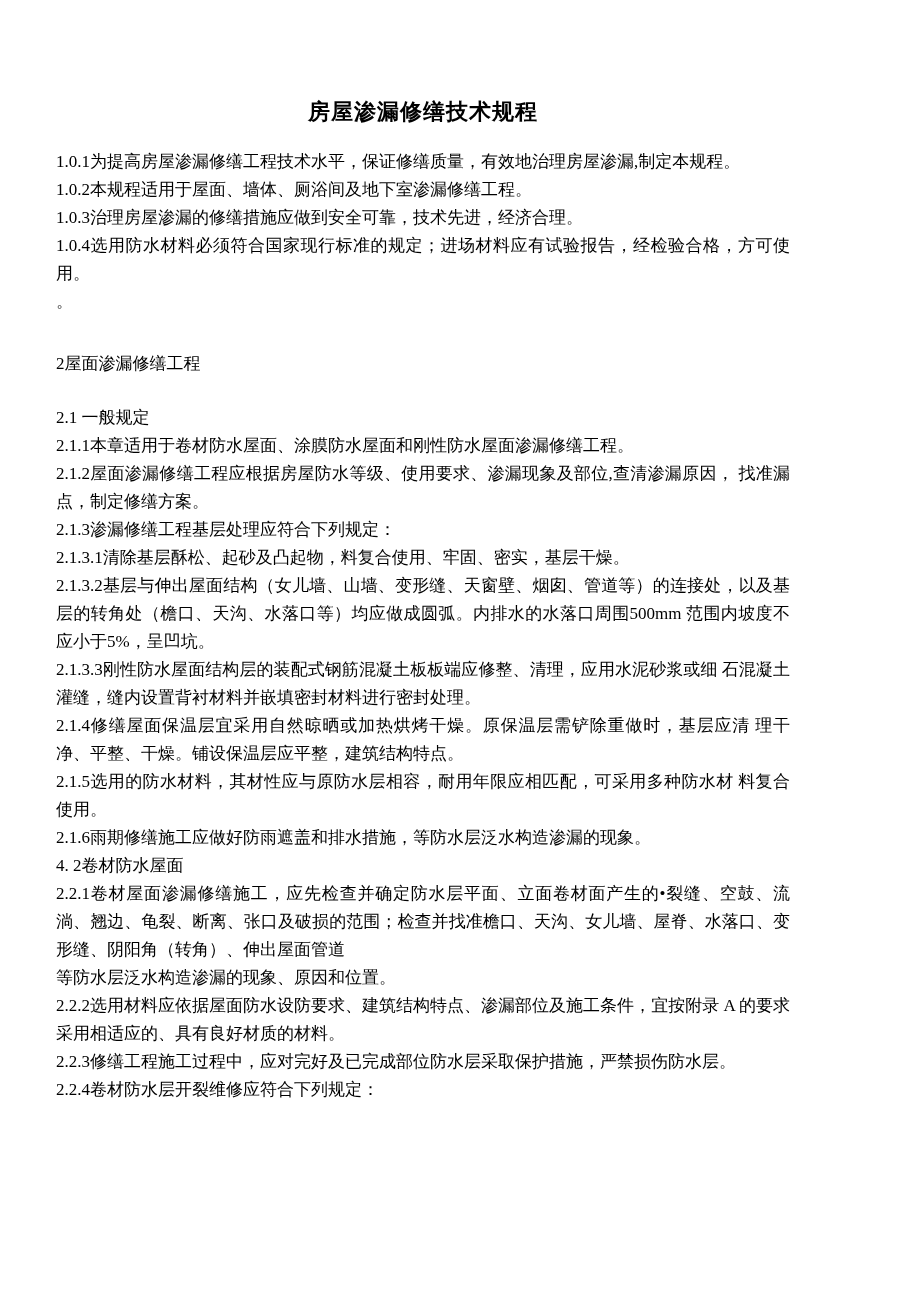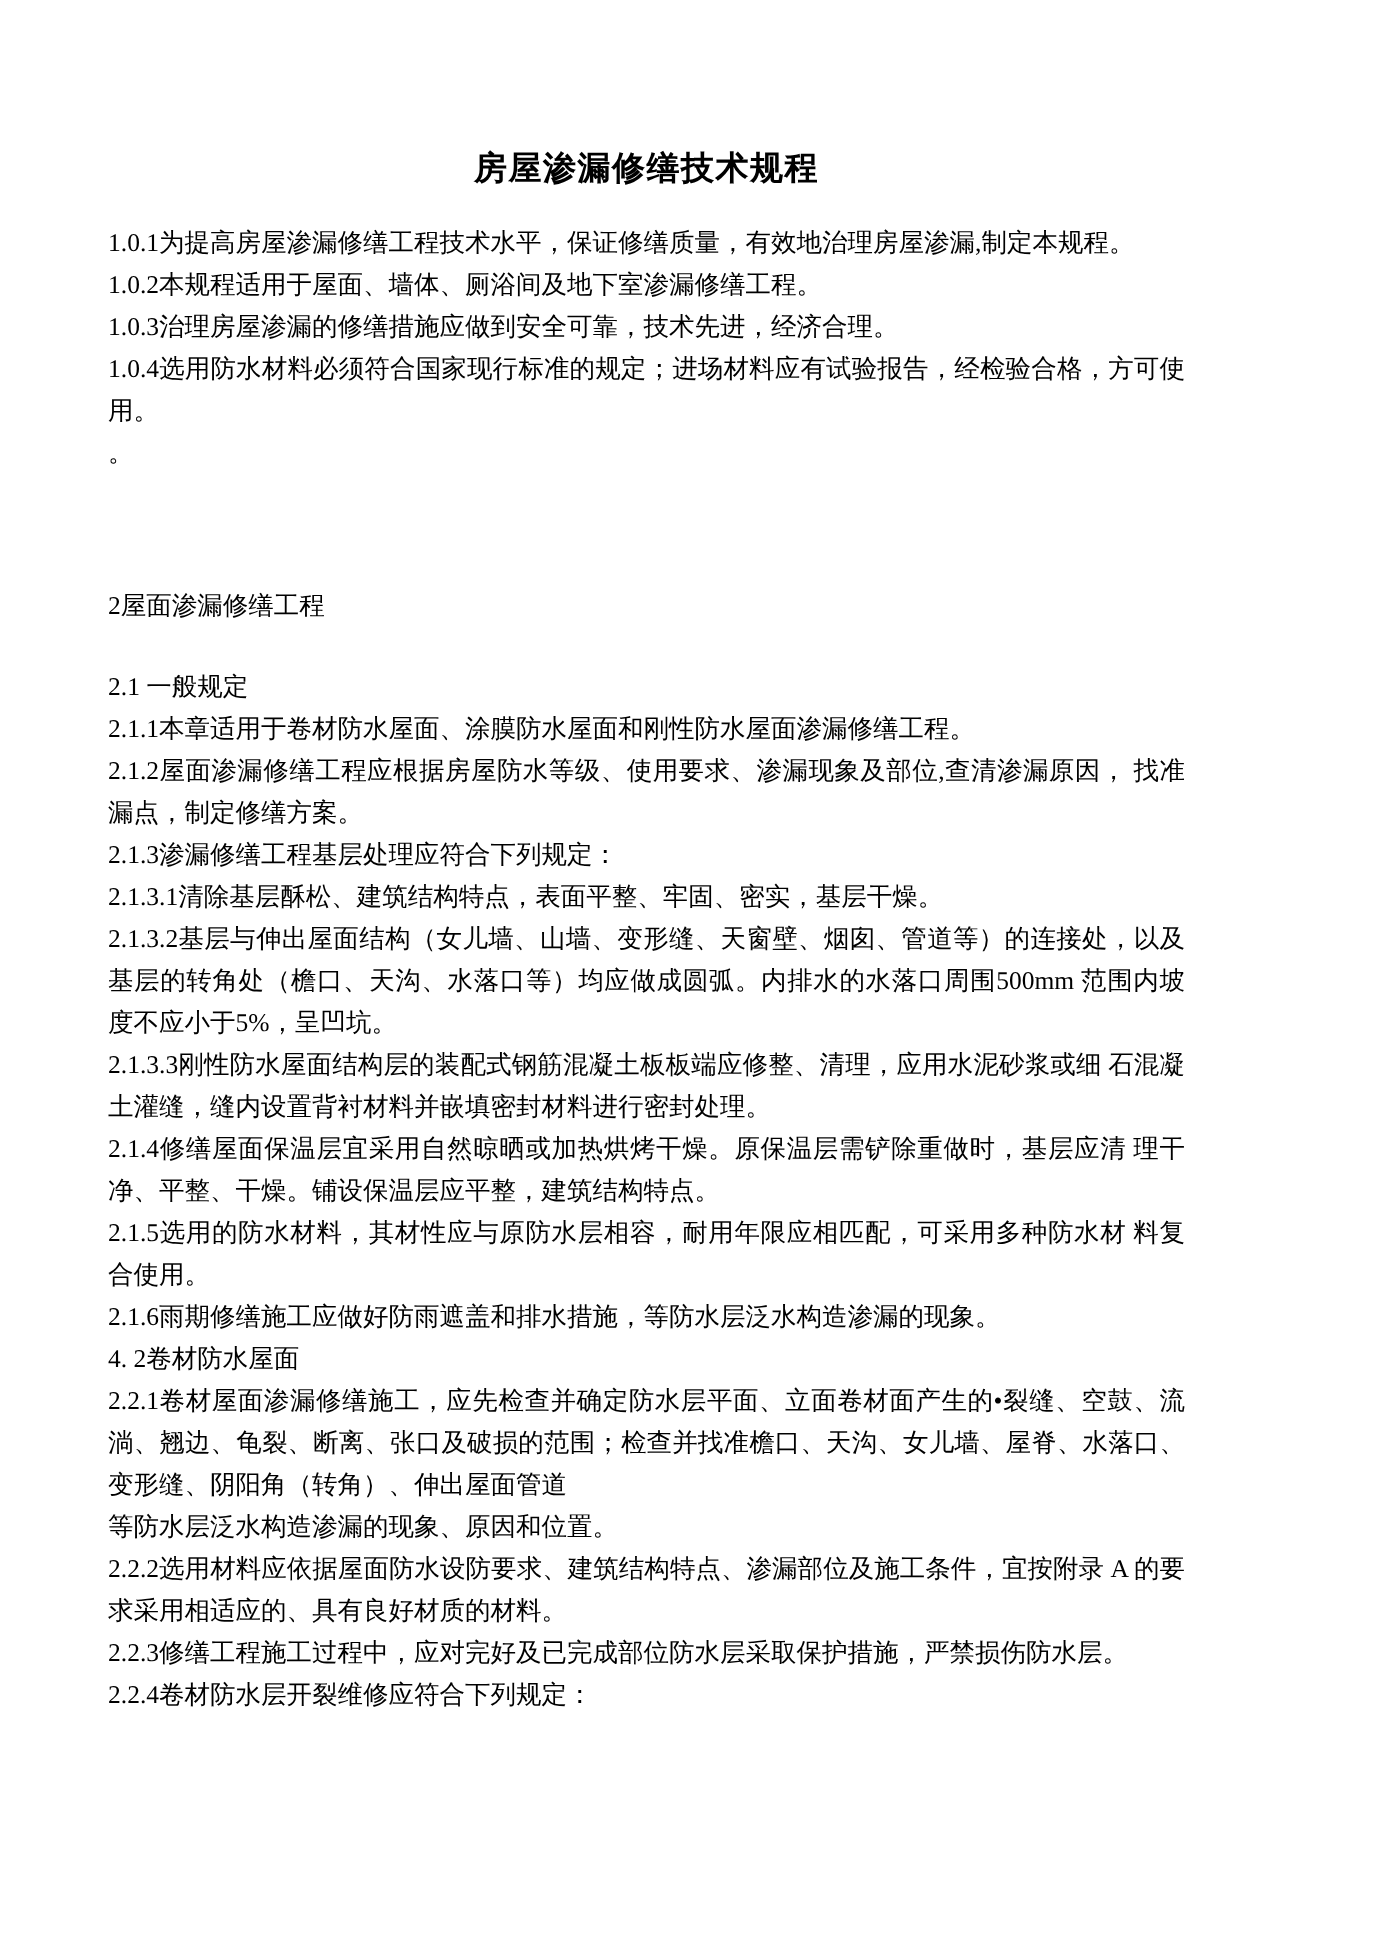--- a/index.html
+++ b/index.html
@@ -6,42 +6,42 @@
     margin: 0;
     padding: 0;
     background: #ffffff;
   }
   .page {
     position: relative;
     width: 920px;
     height: 1302px;
     box-sizing: border-box;
     background: #ffffff;
-    padding: 96px 130px 40px 72px;
+    padding: 96px 130px 40px 56px;
     font-family: "Liberation Serif", "DejaVu Serif", serif;
     color: #000000;
     overflow: hidden;
   }
   .doc-title {
     margin: 0 0 20px 0;
     text-align: center;
     font-size: 22px;
     font-weight: bold;
     line-height: 32px;
     letter-spacing: 1px;
   }
   p.para {
     margin: 0;
     font-size: 17px;
     line-height: 28px;
     text-align: justify;
     word-break: break-all;
   }
   p.para.section-gap {
-    margin-top: 74px;
+    margin-top: 34px;
   }
   p.para.sub-gap {
     margin-top: 26px;
   }
 </style>
 </head>
 <body>
 
 <div class="page">
   <h1 class="doc-title">房屋渗漏修缮技术规程</h1>
@@ -49,21 +49,21 @@
   <p class="para">1.0.1为提高房屋渗漏修缮工程技术水平，保证修缮质量，有效地治理房屋渗漏,制定本规程。</p>
   <p class="para">1.0.2本规程适用于屋面、墙体、厕浴间及地下室渗漏修缮工程。</p>
   <p class="para">1.0.3治理房屋渗漏的修缮措施应做到安全可靠，技术先进，经济合理。</p>
   <p class="para">1.0.4选用防水材料必须符合国家现行标准的规定；进场材料应有试验报告，经检验合格，方可使用。</p>
   <p class="para">。</p>
   <p class="para section-gap">2屋面渗漏修缮工程</p>
   <p class="para sub-gap">2.1  一般规定</p>
   <p class="para">2.1.1本章适用于卷材防水屋面、涂膜防水屋面和刚性防水屋面渗漏修缮工程。</p>
   <p class="para">2.1.2屋面渗漏修缮工程应根据房屋防水等级、使用要求、渗漏现象及部位,查清渗漏原因， 找准漏点，制定修缮方案。</p>
   <p class="para">2.1.3渗漏修缮工程基层处理应符合下列规定：</p>
-  <p class="para">2.1.3.1清除基层酥松、建筑结构特点，表面平整、牢固、密实，基层干燥。</p>
+  <p class="para">2.1.3.1清除基层酥松、起砂及凸起物，料复合使用、牢固、密实，基层干燥。</p>
   <p class="para">2.1.3.2基层与伸出屋面结构（女儿墙、山墙、变形缝、天窗壁、烟囱、管道等）的连接处，以及基层的转角处（檐口、天沟、水落口等）均应做成圆弧。内排水的水落口周围500mm 范围内坡度不应小于5%，呈凹坑。</p>
   <p class="para">2.1.3.3刚性防水屋面结构层的装配式钢筋混凝土板板端应修整、清理，应用水泥砂浆或细 石混凝土灌缝，缝内设置背衬材料并嵌填密封材料进行密封处理。</p>
   <p class="para">2.1.4修缮屋面保温层宜采用自然晾晒或加热烘烤干燥。原保温层需铲除重做时，基层应清 理干净、平整、干燥。铺设保温层应平整，建筑结构特点。</p>
   <p class="para">2.1.5选用的防水材料，其材性应与原防水层相容，耐用年限应相匹配，可采用多种防水材 料复合使用。</p>
   <p class="para">2.1.6雨期修缮施工应做好防雨遮盖和排水措施，等防水层泛水构造渗漏的现象。</p>
   <p class="para">4.  2卷材防水屋面</p>
   <p class="para">2.2.1卷材屋面渗漏修缮施工，应先检查并确定防水层平面、立面卷材面产生的•裂缝、空鼓、流淌、翘边、龟裂、断离、张口及破损的范围；检查并找准檐口、天沟、女儿墙、屋脊、水落口、变形缝、阴阳角（转角）、伸出屋面管道</p>
   <p class="para">等防水层泛水构造渗漏的现象、原因和位置。</p>
   <p class="para">2.2.2选用材料应依据屋面防水设防要求、建筑结构特点、渗漏部位及施工条件，宜按附录  A 的要求采用相适应的、具有良好材质的材料。</p>
   <p class="para">2.2.3修缮工程施工过程中，应对完好及已完成部位防水层采取保护措施，严禁损伤防水层。</p>

